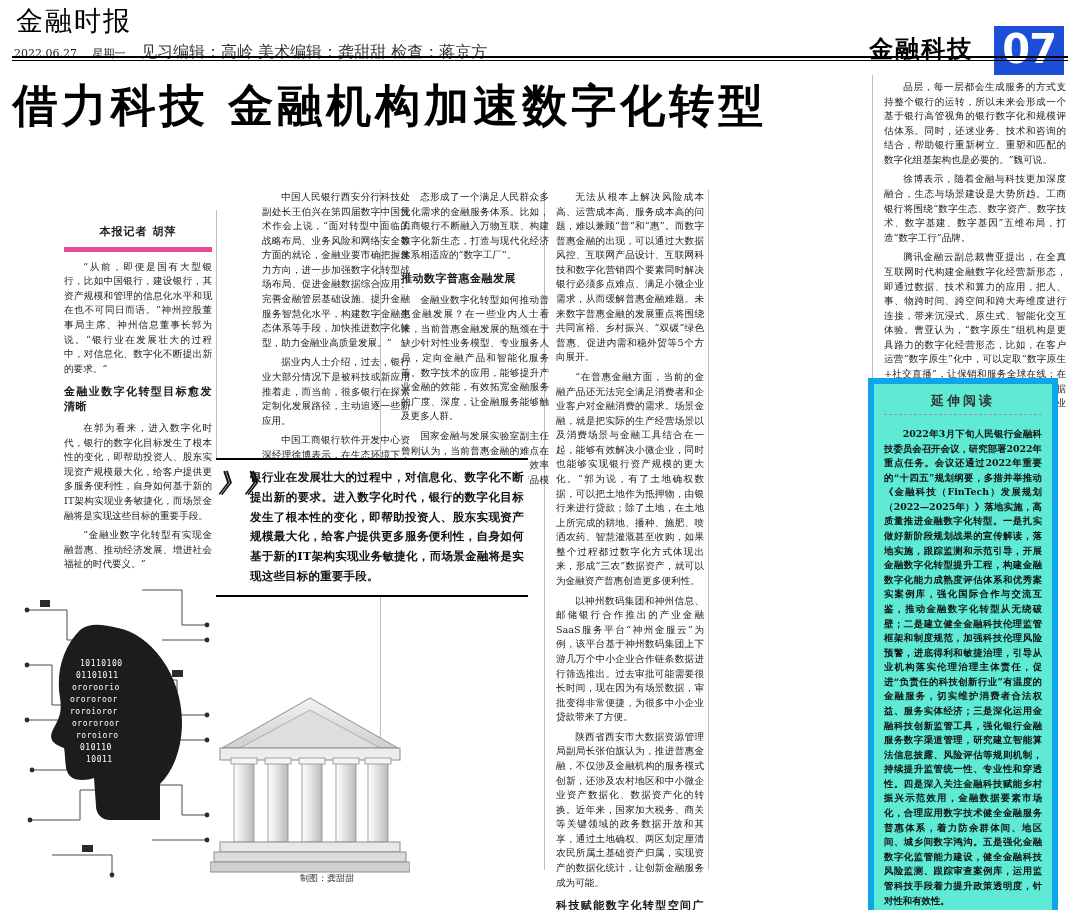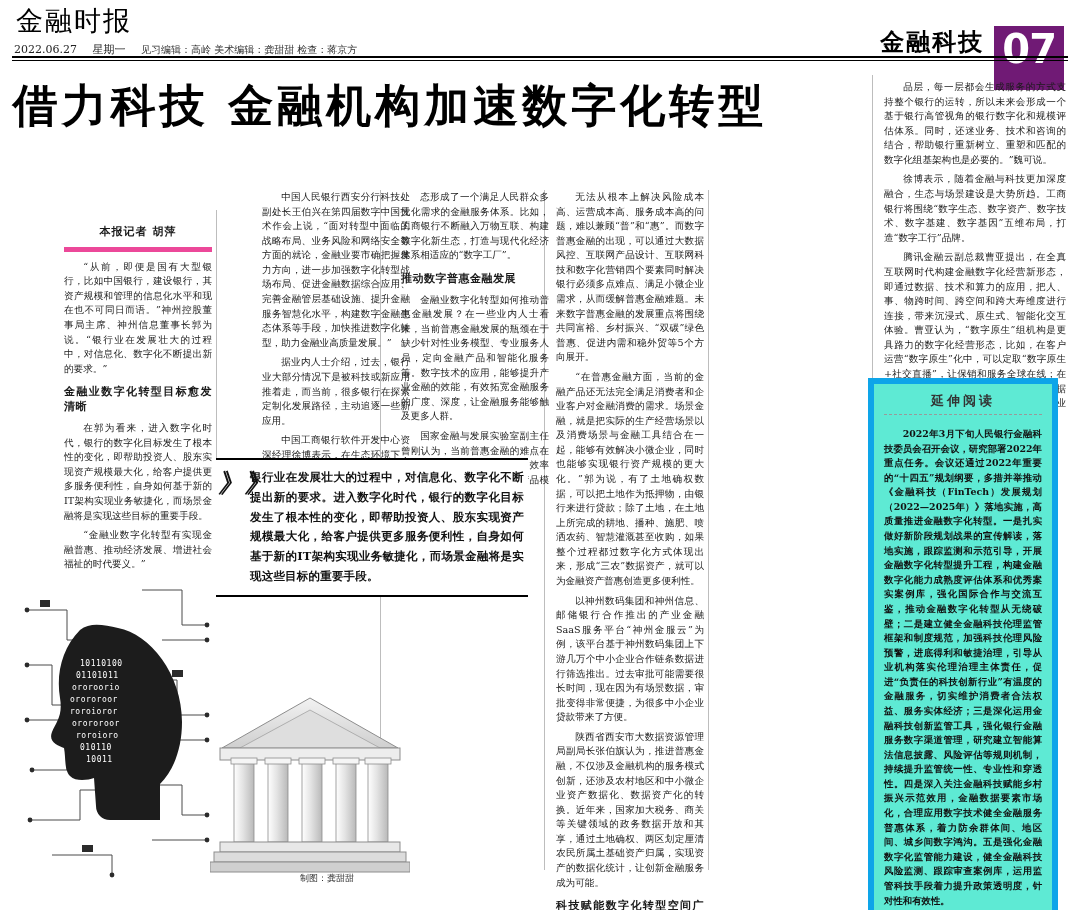--- a/index.html
+++ b/index.html
@@ -46,34 +46,34 @@
   .masthead-left{
     position:absolute;left:14px;top:6px;
   }
   .dateline{
     margin-top:4px;
     font-size:11px;
     color:#222;
     white-space:nowrap;
   }
   .dateline span{margin-right:12px;}
-  .dateline .small-credits{font-size:10px;color:#333;}
+  .dateline .small-credits{font-size:16px;color:#333;}
   .masthead-right{
     position:absolute;right:16px;top:26px;
-    display:flex;align-items:flex-start;gap:10px;
+    display:flex;align-items:center;gap:21px;
   }
   .section-name{
     font-size:24px;font-weight:bold;letter-spacing:2px;color:#000;
     padding-bottom:4px;
   }
   .page-number{
     font-size:40px;font-weight:bold;color:#fff;
-    background:#701a75;
+    background:#1d4ed8;
     line-height:1;
-    padding:3px 8px 21px 8px;
+    padding:3px 8px 6px 8px;
     letter-spacing:-1px;
     font-family:"DejaVu Sans","Liberation Sans",sans-serif;
   }
   .rule-thick{
     position:absolute;left:12px;right:12px;top:56px;
     border-top:2px solid #000;
   }
   .rule-thin{
     position:absolute;left:12px;right:12px;top:60px;
     border-top:1px solid #000;

